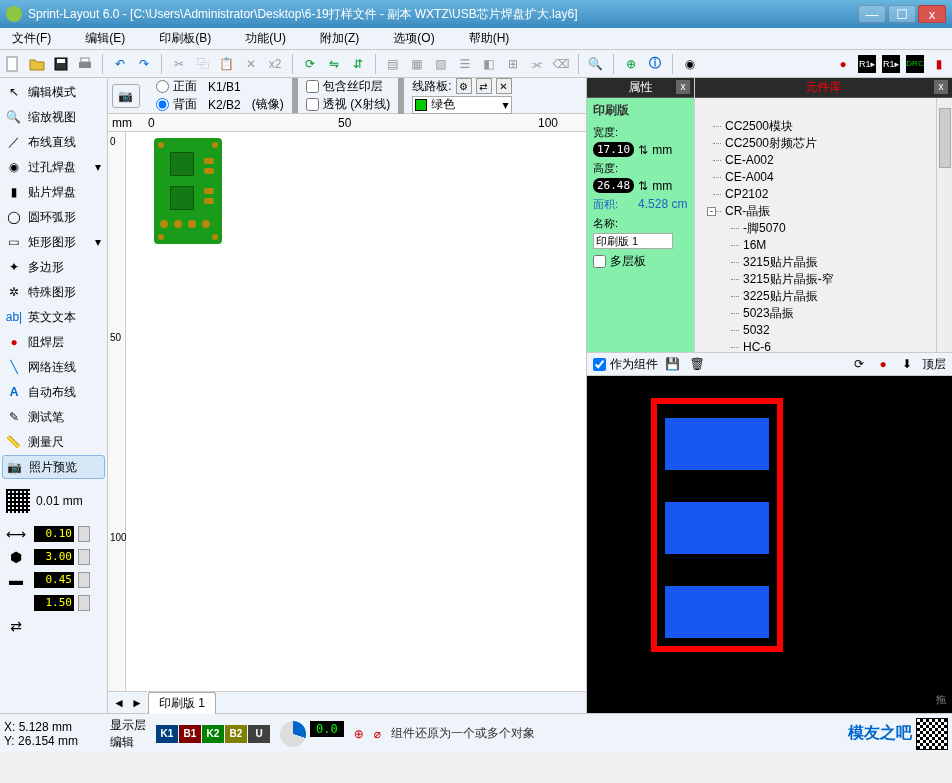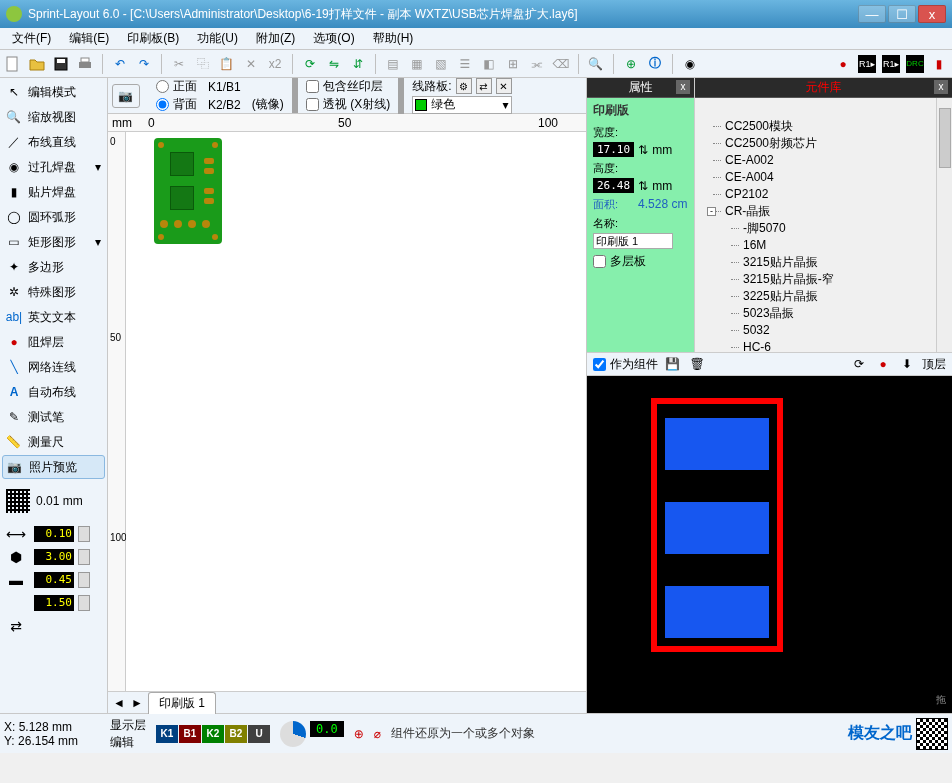--- a/index.html
+++ b/index.html
@@ -7,21 +7,21 @@
 
 
 .titlebar { height: 28px; background: linear-gradient(#6ab5e0,#3a8bc0); display: flex; align-items: center; padding: 0 6px; color: #fff; }
 .titlebar .icon { width: 16px; height: 16px; background: #8dc63f; border-radius: 50%; margin-right: 6px; }
 .titlebar .title { flex: 1; font-size: 12px; }
 .titlebar .winbtns { display: flex; gap: 2px; }
 .titlebar .winbtns span { width: 28px; height: 18px; background: rgba(255,255,255,0.25); border: 1px solid rgba(0,0,0,0.2); display: flex; align-items: center; justify-content: center; font-family: Arial; font-size: 13px; cursor: default; border-radius: 2px;}
 .titlebar .winbtns .close { background: #d9534f; }
 
 
-.menubar { height: 22px; background: #eef4fa; border-bottom: 1px solid #c8c8c8; display: flex; align-items: flex-end; padding: 0 4px; gap: 2px; }
+.menubar { height: 22px; background: #eef4fa; border-bottom: 1px solid #c8c8c8; display: flex; align-items: flex-end; padding: 0 4px; gap: 18px; }
 .menubar span { padding: 2px 8px; cursor: default; }
 
 
 .toolbar { height: 28px; background: #eef4fa; border-bottom: 1px solid #c8c8c8; display: flex; align-items: center; padding: 0 4px; gap: 6px; }
 .tbtn { width: 18px; height: 18px; display: inline-flex; align-items: center; justify-content: center; }
 .sep { width: 1px; height: 20px; background: #c0c0c0; margin: 0 2px; }
 
 
 .main { display: flex; height: 635px; }
 
@@ -69,21 +69,21 @@
 
 .rightcol { width: 366px; display: flex; flex-direction: column; border-left: 1px solid #c8c8c8; }
 .panelhead { height: 20px; background: #2a2a2a; color: #fff; display: flex; align-items: center; justify-content: center; font-size: 12px; position: relative; border-bottom:1px solid #555;}
 .panelhead.red { color: #f00; }
 .panelhead .x { position: absolute; right: 4px; top: 2px; width: 14px; height: 14px; background: #666; color: #fff; text-align: center; line-height: 13px; font-size:10px;}
 .proppanel { width: 108px; background: #86efac; border-right: 1px solid #ccc; display: flex; flex-direction: column; }
 .proppanel .title { font-weight: bold; padding: 4px 6px; color:#333;}
 .proppanel .row { padding: 2px 6px; display:flex; flex-direction:column; gap:2px;}
 .proppanel .lbl { font-size: 11px; }
 .proppanel .vfield { display: flex; align-items: center; gap: 4px; }
-.proppanel .blackbox { background: #000; color: #fff; font-family: monospace; font-size: 11px; padding: 1px 4px; min-width:40px; text-align:right;}
+.proppanel .blackbox { background: #000; color: #fff; font-family: monospace; font-size: 11px; padding: 1px 4px; min-width:40px; text-align:right;border-radius:7px;}
 .proppanel .bluetxt { color: #2060c0; }
 .proppanel input[type=text]{border:1px solid #aaa; width:80px; font-size:11px; padding:1px 2px;}
 .tree { flex: 1; overflow: auto; padding: 20px 2px; font-size: 12px; line-height: 17px; position:relative;}
 .tree .node { padding-left: 28px; position:relative; white-space:nowrap;}
 .tree .node.l2 { padding-left: 46px; }
 .tree .node::before{content:""; position:absolute; left:16px; top:8px; width:8px; border-top:1px dotted #888;}
 .tree .node.l2::before{left:34px;}
 .tree .expander{position:absolute; width:9px; height:9px; border:1px solid #888; left:10px; top:4px; font-size:9px; line-height:7px; text-align:center; background:#fff;}
 .tree .scroll{position:absolute; right:0; top:0; width:16px; height:100%; background:#eee; border-left:1px solid #ccc;}
 .tree .scroll .thumb{position:absolute; left:2px; width:12px; background:#ccc; border:1px solid #aaa;}

